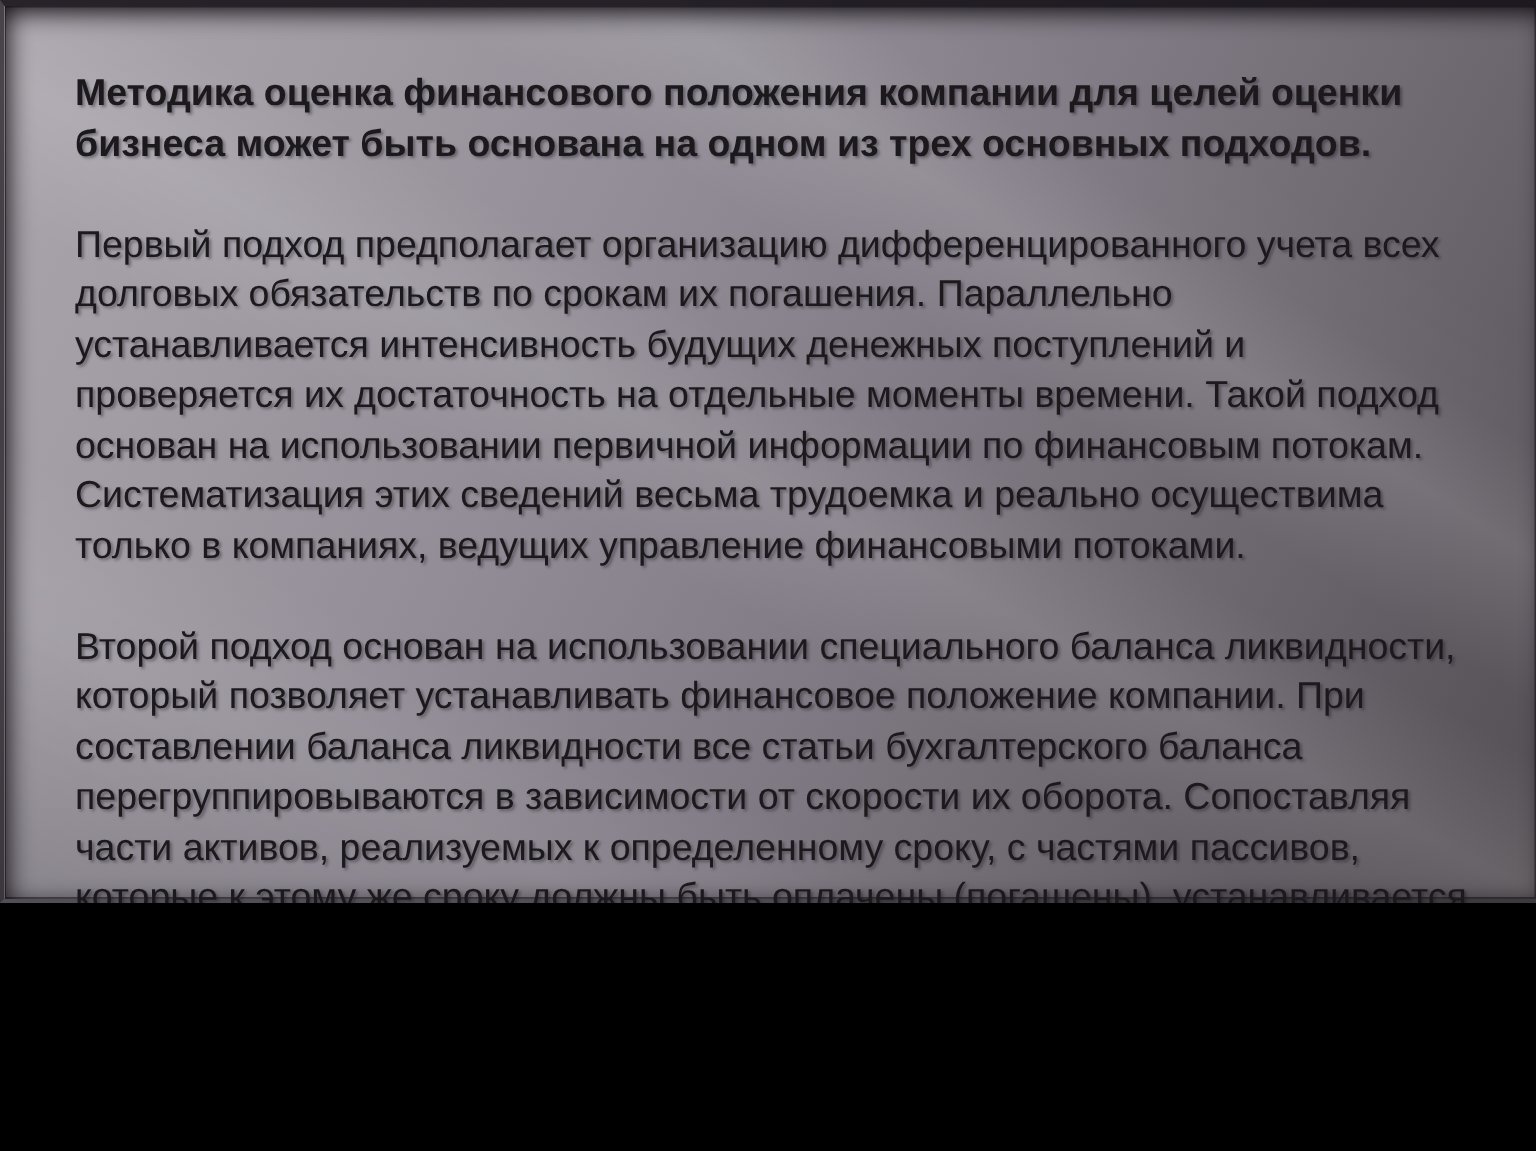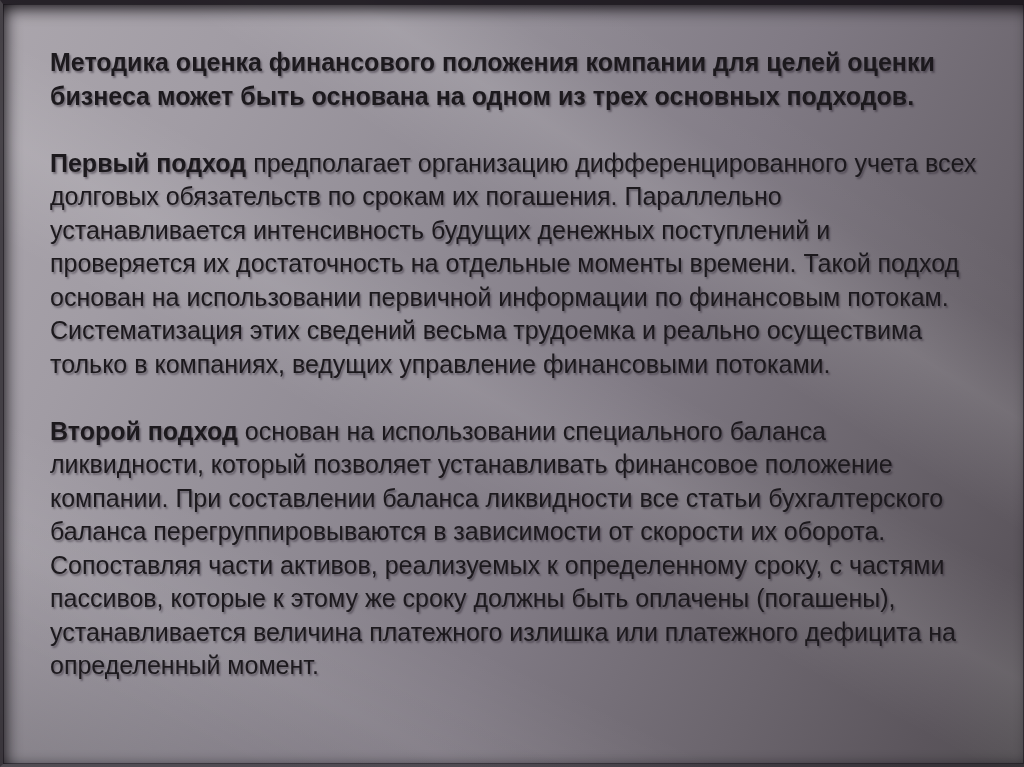--- a/index.html
+++ b/index.html
@@ -5,21 +5,21 @@
   html, body {
     margin: 0;
     padding: 0;
     background: #000;
     font-family: "Liberation Sans", "DejaVu Sans", sans-serif;
   }
 
   .slide {
     position: relative;
     width: 1024px;
-    height: 767px;
+    height: 602px;
     overflow: hidden;
   }
 
   
   .slide-bg {
     position: absolute;
     inset: 0;
     background:
       
       linear-gradient(28deg,
@@ -82,21 +82,21 @@
 
   .content p:last-child {
     margin-bottom: 0;
   }
 
   .heading {
     font-weight: bold;
   }
 
   .lead {
-    font-weight: bold;
+    font-weight: normal;
   }
 </style>
 </head>
 <body>
 
 <div class="slide">
   <div class="slide-bg"></div>
   <div class="slide-frame"></div>
 
   <div class="content">

